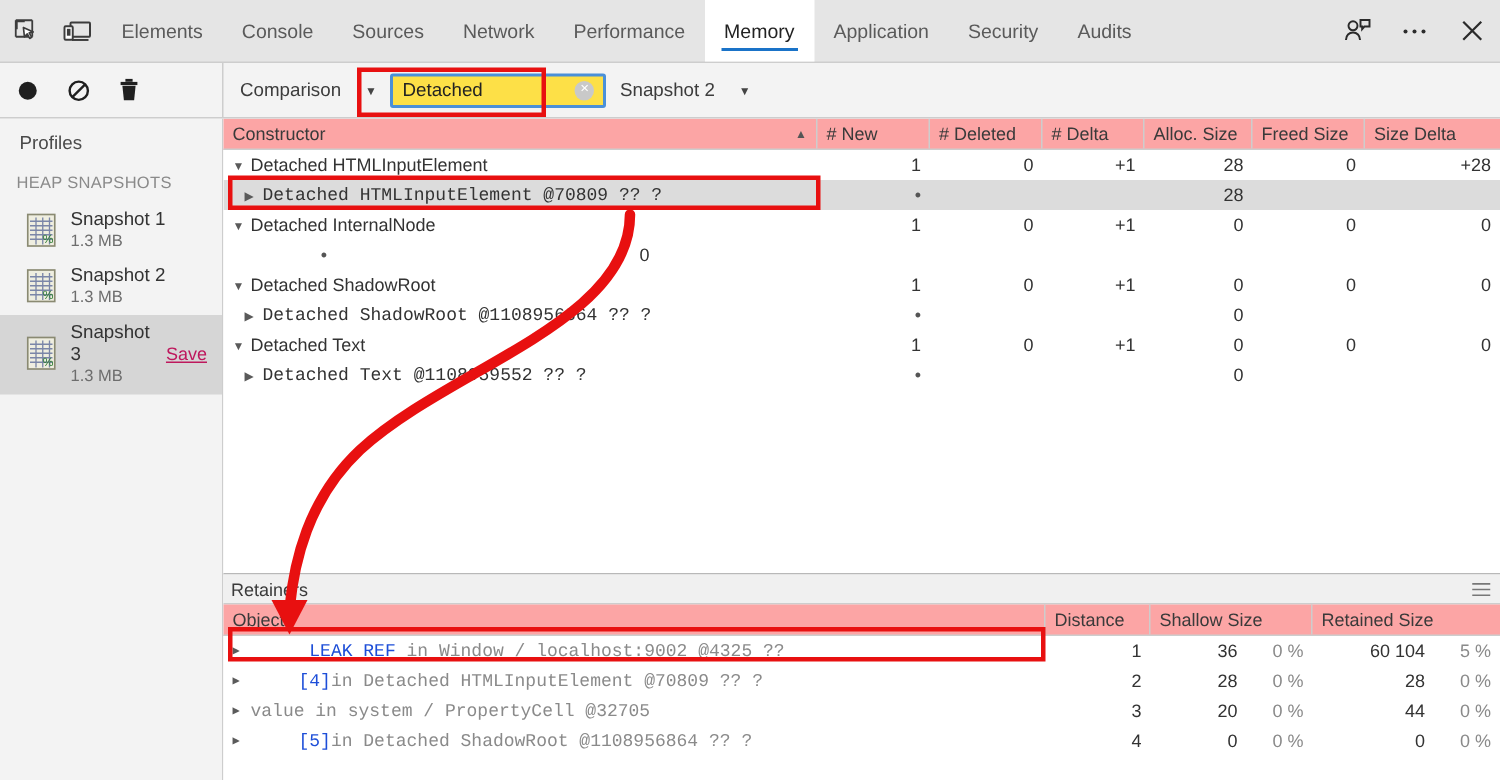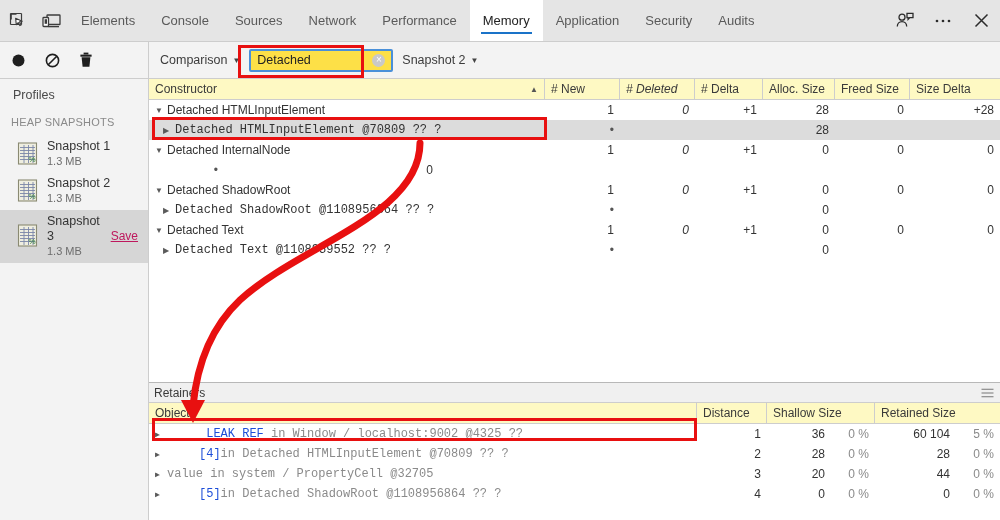--- a/index.html
+++ b/index.html
@@ -54,21 +54,21 @@
     border-bottom: 1px solid #cdcdcd;
     display: flex; align-items: center;
     position: relative;
   }
   #toolbar-left { width: 149px; display: flex; align-items: center; padding-left: 8px; gap: 14px;
     height: 100%; border-right: 1px solid #cdcdcd; }
   .tool-btn { cursor: pointer; display: flex; align-items: center; justify-content: center;
     width: 20px; height: 20px; }
   #toolbar-right { display: flex; align-items: center; padding-left: 8px; gap: 6px; height: 100%; }
   .dd {
-    display: flex; align-items: center; gap: 5px;
+    display: flex; align-items: center; gap: 16px;
     font-size: 12.5px; color: #3c3c3c; cursor: pointer; padding: 2px 3px;
   }
   .caret { font-size: 8px; color: #444; }
   #filter-wrap { position: relative; display: flex; align-items: center; }
   #filter-box {
     width: 144px; height: 23px;
     border: 2px solid #4a90d9; border-radius: 2px;
     background: #fde047;
     display: flex; align-items: center;
     padding: 0 6px;
@@ -115,21 +115,21 @@
   .snap-icon { width: 24px; height: 26px; flex: none; }
 
   
   #main { flex: 1; display: flex; flex-direction: column; height: 100%; background: #fff; }
   #constructor-panel { height: 304px; display: flex; flex-direction: column;
     border-bottom: 1px solid #b8b8b8; }
   #retainers-panel { flex: 1; display: flex; flex-direction: column; }
 
   .grid-header {
     display: flex; height: 21px; flex: none;
-    background: #fef9c3;
+    background: #fca5a5;
     border-bottom: 1px solid #cdcdcd;
     font-size: 12px; color: #3a3a3a;
   }
   .gh-cell {
     display: flex; align-items: center;
     padding: 0 6px;
     border-right: 1px solid #cdcdcd;
     cursor: pointer;
     white-space: nowrap;
     overflow: hidden;
@@ -140,21 +140,21 @@
   .grid-body { flex: 1; overflow: hidden; background: #fff; }
   .grid-row { display: flex; height: 20px; font-size: 12px; align-items: center; cursor: pointer; }
   .grid-row.selected { background: #dcdcdc; }
   .cell { padding: 0 6px; display: flex; align-items: center; overflow: hidden; white-space: nowrap; }
   .cell.num { justify-content: flex-end; }
   .cell.pct { justify-content: flex-end; color: #8a8a8a; width: 44px; padding-left: 2px; }
 
   
   .c-constructor { width: 396px; }
   .c-new        { width: 75px; }
-  .c-deleted    { width: 75px; font-style: italic; }
+  .c-deleted    { width: 75px; }
   .c-delta      { width: 68px; }
   .c-alloc      { width: 72px; }
   .c-freed      { width: 75px; }
   .c-sizedelta  { width: 90px; }
 
   
   .r-object   { width: 548px; }
   .r-distance { width: 70px; text-align: right; }
   .r-shallow  { width: 108px; }
   .r-retained { width: 125px; }

